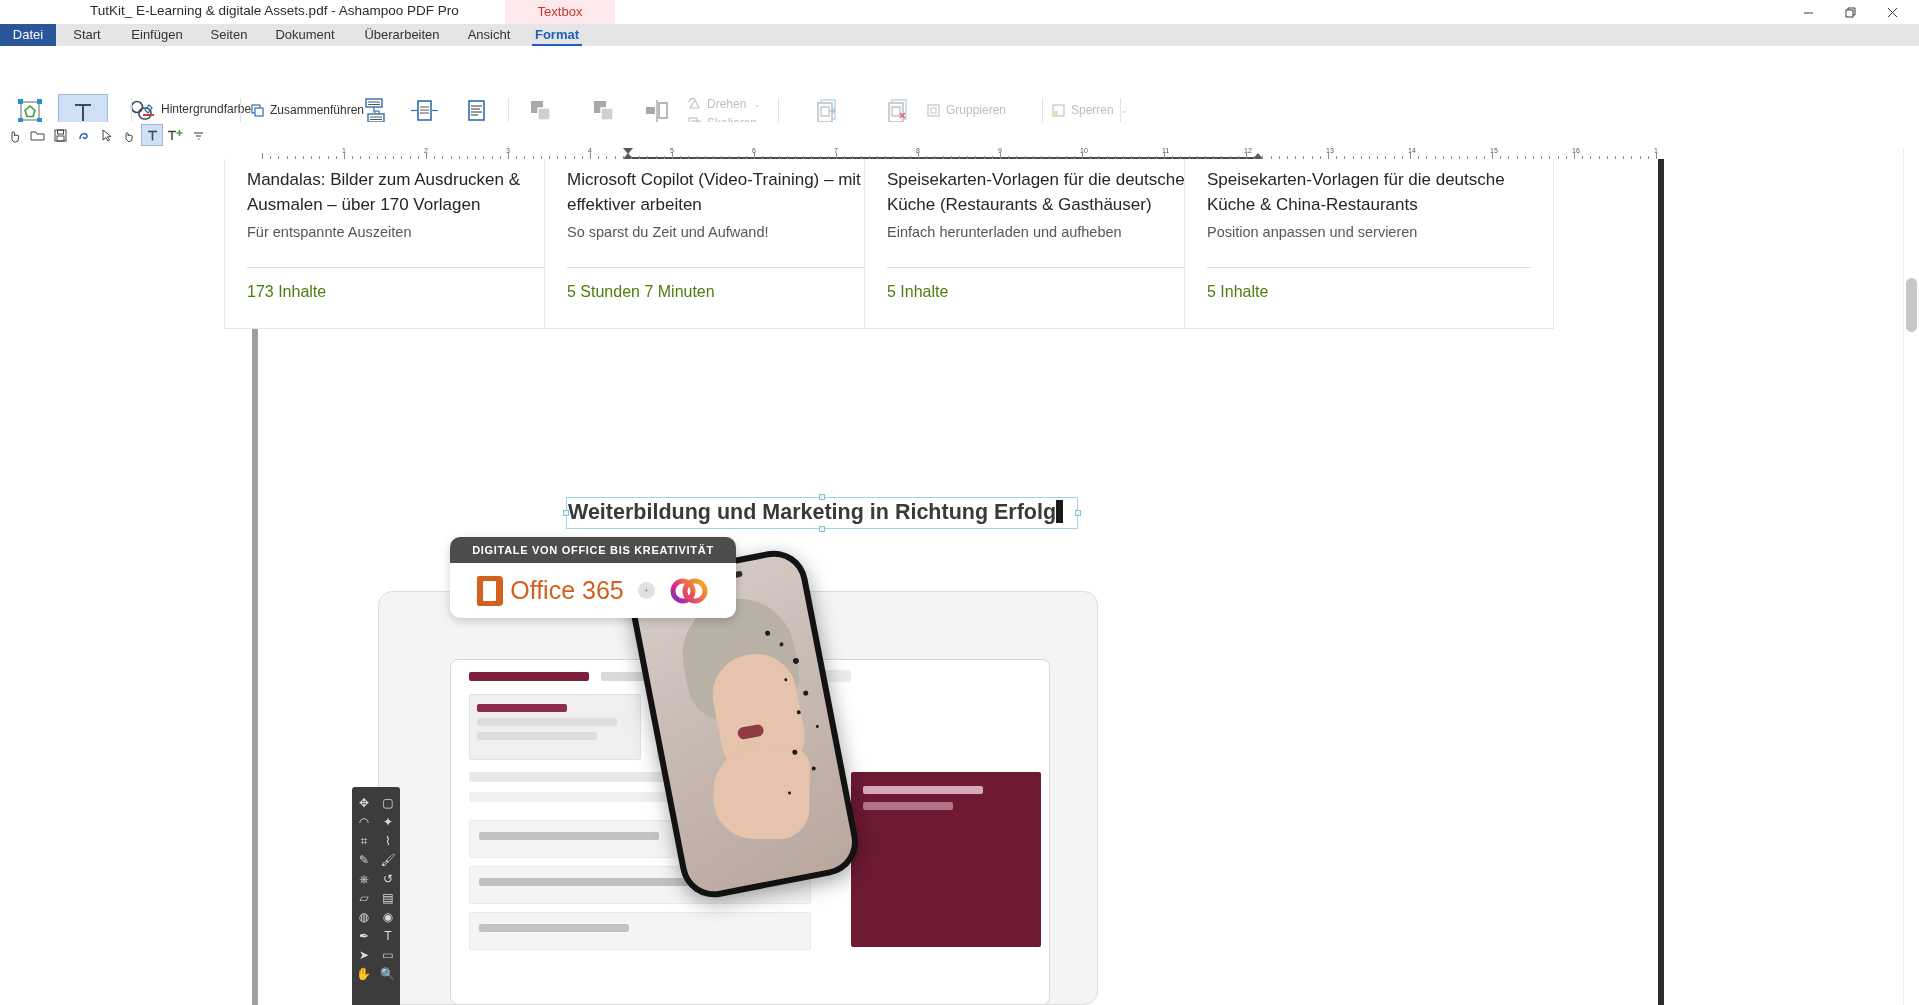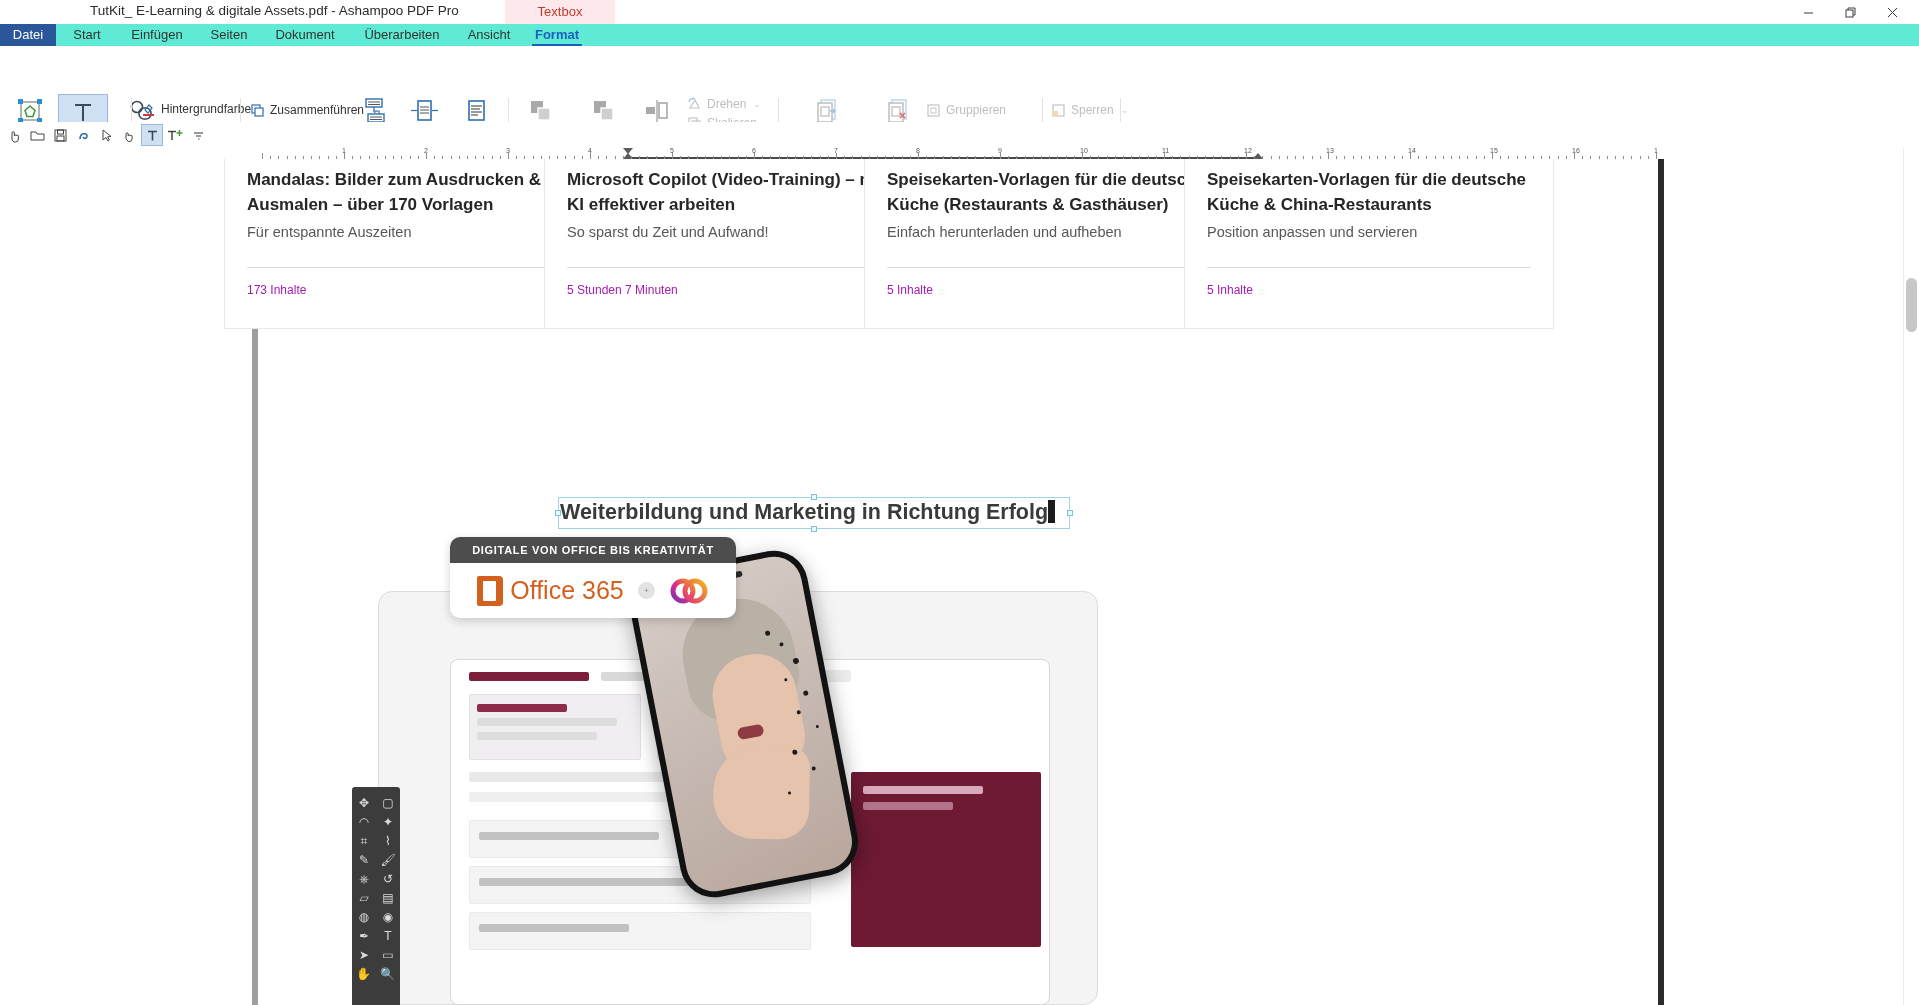--- a/index.html
+++ b/index.html
@@ -22,21 +22,21 @@
   }
   .ctx-tab-top{
     position:absolute;left:505px;top:0px;width:110px;height:3px;background:#e8606e;
   }
   .win-btns{position:absolute;right:6px;top:0px;height:24px;display:flex;align-items:center;}
   .win-btn{width:42px;height:24px;display:flex;align-items:center;justify-content:center;
     font-size:13px;color:#3c3c3c;}
   .win-btn svg{display:block;}
 
   
-  .tabstrip{position:absolute;left:0;top:24px;width:1919px;height:22px;background:#5eead4;border-bottom:1px solid #e6e6e6;}
+  .tabstrip{position:absolute;left:0;top:24px;width:1919px;height:22px;background:#e5e5e5;border-bottom:1px solid #e6e6e6;}
   .tab{position:absolute;top:0;height:22px;line-height:22px;font-size:13px;color:#333;text-align:center;}
   .tab.file{background:#2b579a;color:#fff;left:0;width:56px;}
   .tab.active{color:#1c5fbe;font-weight:bold;}
   .tab.active .underline{position:absolute;left:14%;right:14%;bottom:0;height:2.5px;background:#1c5fbe;}
   .help-right{position:absolute;right:10px;top:24px;height:22px;display:flex;align-items:center;gap:6px;font-size:13px;color:#1c5fbe;}
   .help-right .chev{color:#777;font-size:10px;}
 
   
   .ribbon{position:absolute;left:0;top:46px;width:1919px;height:76px;background:#fff;}
   .ribbon-sep{position:absolute;top:52px;width:1px;height:62px;background:#e3e3e3;}
@@ -76,33 +76,33 @@
   .page{position:absolute;left:258px;top:11px;width:1400px;height:846px;background:#fff;}
   .page-shadow-l{position:absolute;left:252px;top:11px;width:6px;height:846px;background:#9f9f9f;}
   .page-shadow-r{position:absolute;left:1658px;top:11px;width:6px;height:846px;background:#2b2b2b;}
   .gutter-right{position:absolute;left:1664px;top:0;width:255px;height:857px;background:#fff;}
 
   
   .cards{position:absolute;left:0;top:0;width:1400px;height:190px;}
   .card{position:absolute;top:0;width:370px;height:170px;background:#fff;
         border:1px solid #e8e8e8;box-sizing:border-box;border-top:none;}
   .card h3{margin:0;position:absolute;left:22px;right:22px;top:8px;font-size:17px;line-height:25px;
-           font-weight:bold;color:#262626;}
+           font-weight:normal;color:#262626;}
   .card .sub{position:absolute;left:22px;right:22px;top:65px;font-size:14.5px;color:#575757;}
   .card .hr{position:absolute;left:22px;right:22px;top:108px;height:1px;background:#dcdcdc;}
-  .card .meta{position:absolute;left:22px;top:124px;font-size:12px;color:#a21caf;}
+  .card .meta{position:absolute;left:22px;top:124px;font-size:16px;color:#4d7c0f;}
 
   .preismodelle{position:absolute;left:0;top:222px;width:1400px;text-align:center;
     font-size:14.5px;letter-spacing:1.1px;color:#b4b4b4;}
 
   .kicker{position:absolute;left:0;top:320px;width:1400px;text-align:center;
     font-size:13.5px;letter-spacing:0.85px;color:#8e9b5c;}
 
   
-  .tb-wrap{position:absolute;left:300px;top:338px;width:512px;height:32px;}
+  .tb-wrap{position:absolute;left:308px;top:338px;width:512px;height:32px;}
   .tb-box{position:absolute;left:0;top:0;width:512px;height:32px;border:1px solid #9fd4e3;box-sizing:border-box;}
   .tb-text{position:absolute;left:2px;top:-1px;font-size:21.5px;font-weight:bold;color:#3a3a3a;
            white-space:nowrap;line-height:32px;}
   .tb-caret{display:inline-block;width:7px;height:23px;background:#1a1a1a;vertical-align:-4px;}
   .hdl{position:absolute;width:6px;height:6px;background:#eaf7fb;border:1px solid #7fc2d6;box-sizing:border-box;}
 
   
   .illus{position:absolute;left:0;top:400px;width:1400px;height:446px;}
   .tabletbody{position:absolute;left:120px;top:32px;width:720px;height:414px;
     background:#f4f4f4;border:1px solid #dcdcdc;border-radius:14px;box-sizing:border-box;}

